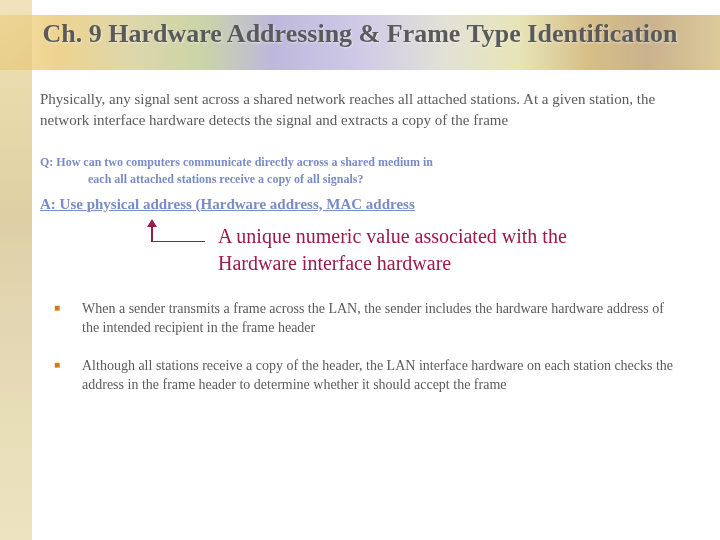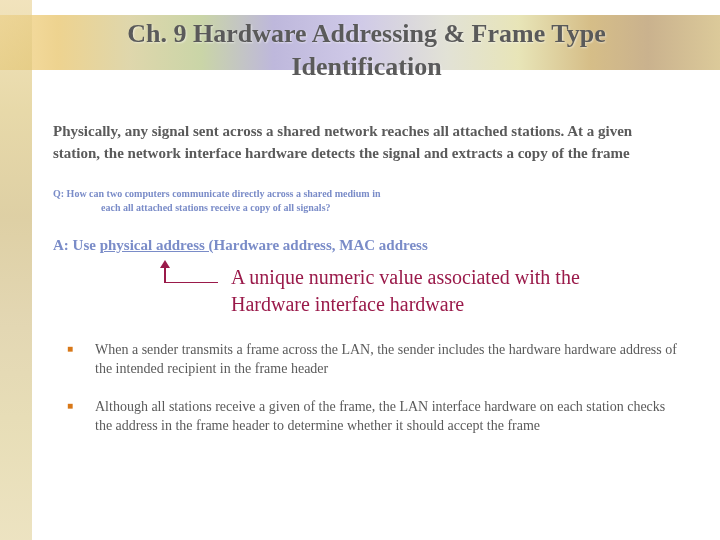--- a/index.html
+++ b/index.html
@@ -34,55 +34,56 @@
     height: 100%;
     background: linear-gradient(to bottom,
       #e8d090 0%, #d8c070 20%,
       #c8b068 40%, #d0bc80 60%,
       #d8c888 80%, #e0d098 100%);
     opacity: 0.6;
   }
   .content {
     position: relative;
     z-index: 2;
-    padding: 18px 40px 20px 53px;
+    padding: 18px 40px 20px 40px;
   }
   .title {
     font-size: 26px;
     font-weight: bold;
     color: #5a5a5a;
     text-align: center;
     line-height: 1.25;
     margin-bottom: 38px;
     text-shadow: 1px 1px 2px rgba(255,255,255,0.5);
   }
   .intro {
     font-size: 15px;
-    font-weight: bold;
+    font-weight: normal;
     color: #5a5a5a;
     line-height: 1.45;
     margin-bottom: 22px;
   }
   .question {
-    font-size: 10px;
+    font-size: 12px;
     font-weight: bold;
     color: #7a8cc8;
     line-height: 1.4;
-    margin-bottom: 22px;
+    margin-bottom: 8px;
     padding-left: 0;
   }
   .question-indent {
     padding-left: 48px;
     display: block;
   }
   .answer {
     font-size: 15px;
     font-weight: bold;
     color: #7a8cc8;
     margin-bottom: 4px;
+    text-decoration: underline;
   }
   .answer .underline {
     text-decoration: underline;
   }
   .annotation-row {
     position: relative;
     margin-bottom: 22px;
     padding-left: 60px;
     min-height: 50px;
   }
@@ -168,16 +169,16 @@
       <div class="arrow-horiz"></div>
     </div>
     <div class="annotation-text">
       <span>A unique numeric value associated with the</span><br>
       <span>Hardware interface hardware</span>
     </div>
   </div>
 
   <ul class="bullets">
     <li>When a sender transmits a frame across the LAN, the sender includes the hardware hardware address of the intended recipient in the frame header</li>
-    <li>Although all stations receive a given of the frame, the LAN interface hardware on each station checks the address in the frame header to determine whether it should accept the frame</li>
+    <li>Although all stations receive a copy of the header, the LAN interface hardware on each station checks the address in the frame header to determine whether it should accept the frame</li>
   </ul>
 
 </div>
 
 </body></html>

